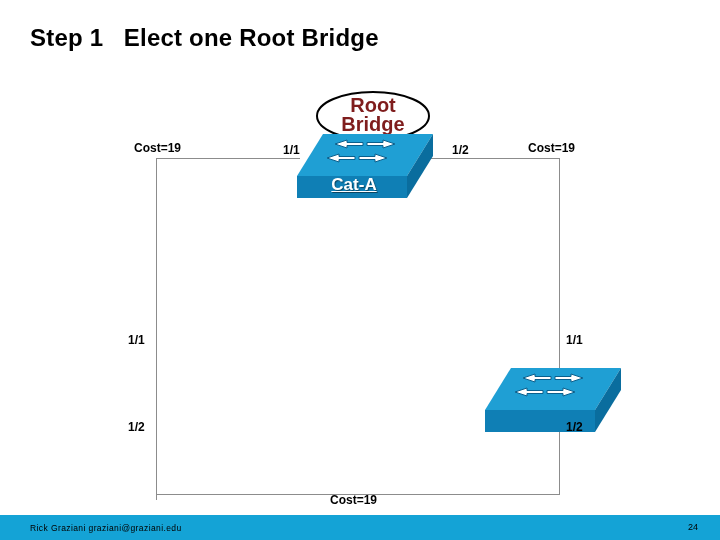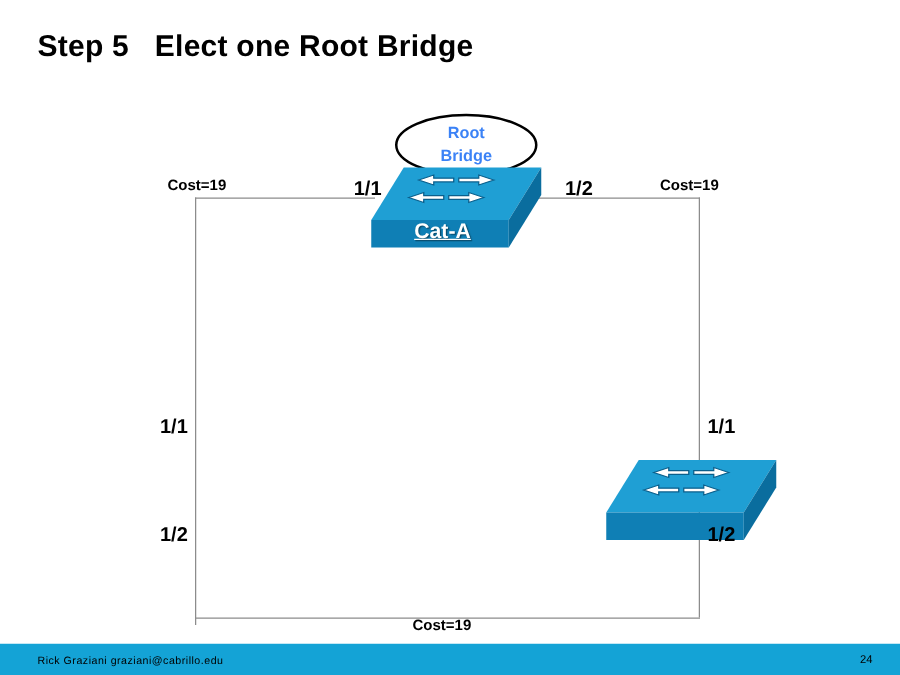--- a/index.html
+++ b/index.html
@@ -63,41 +63,41 @@
     font-size: 17px;
     font-weight: bold;
     color: #ffffff;
     text-shadow: 1px 1px 1px rgba(0,0,0,.45);
     pointer-events: none;
   }
 
   
   .ann {
     position: absolute;
-    font-size: 16px;
+    font-size: 12px;
     font-weight: bold;
     color: #000000;
     white-space: nowrap;
   }
   .ann.cost { font-size: 12px; }
 
   
   .root-oval {
     position: absolute;
     width: 118px;
     height: 56px;
   }
   .root-oval .rb-text {
     position: absolute;
     left: 0; top: 8px;
     width: 118px;
     text-align: center;
-    font-size: 13px;
-    font-weight: bold;
-    color: #3b82f6;
+    font-size: 20px;
+    font-weight: bold;
+    color: #7f1d1d;
     line-height: 19px;
   }
 
   
   .bottombar {
     position: absolute;
     left: 0;
     top: 515px;
     width: 720px;
     height: 25px;
@@ -118,21 +118,21 @@
     top: 522px;
     font-size: 9px;
     color: #000000;
   }
 </style>
 </head>
 <body>
 
 <div class="slide">
 
-  <div class="title">Step 5   Elect one Root Bridge</div>
+  <div class="title">Step 1   Elect one Root Bridge</div>
 
   <div class="canvas">
 
     <div class="line v" style="left:156px; top:88px; height:342px;"></div>
     <div class="line h" style="left:156px; top:424px; width:404px;"></div>
     <div class="line v" style="left:559px; top:88px; height:336px;"></div>
     <div class="line h" style="left:156px; top:88px; width:144px;"></div>
     <div class="line h" style="left:430px; top:88px; width:130px;"></div>
 
     <div class="root-oval" style="left:314px; top:18px;">
@@ -188,16 +188,16 @@
     </div>
 
     <div class="ann" style="left:566px; top:263px;">1/1</div>
     <div class="ann" style="left:566px; top:350px;">1/2</div>
 
     <div class="ann cost" style="left:330px; top:423px;">Cost=19</div>
 
   </div>
 
   <div class="bottombar"></div>
-  <div class="footer-left">Rick Graziani  graziani@cabrillo.edu</div>
+  <div class="footer-left">Rick Graziani  graziani@graziani.edu</div>
   <div class="footer-right">24</div>
 
 </div>
 
 </body></html>

